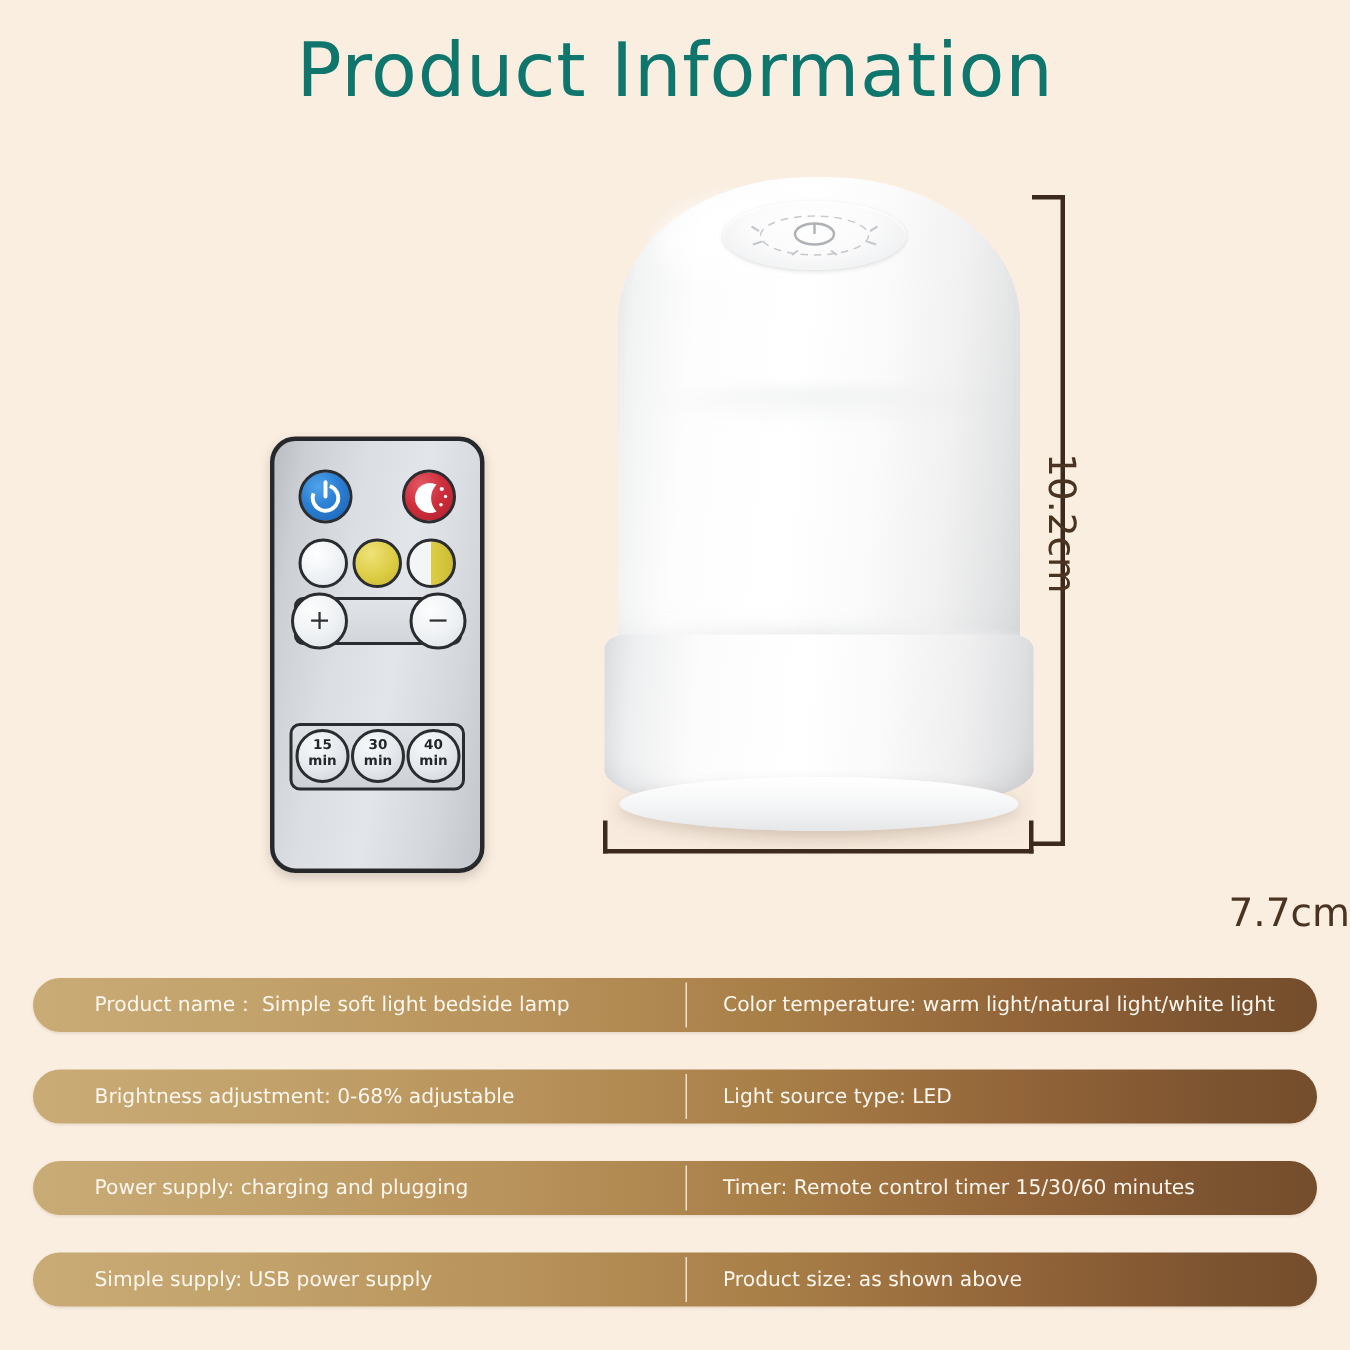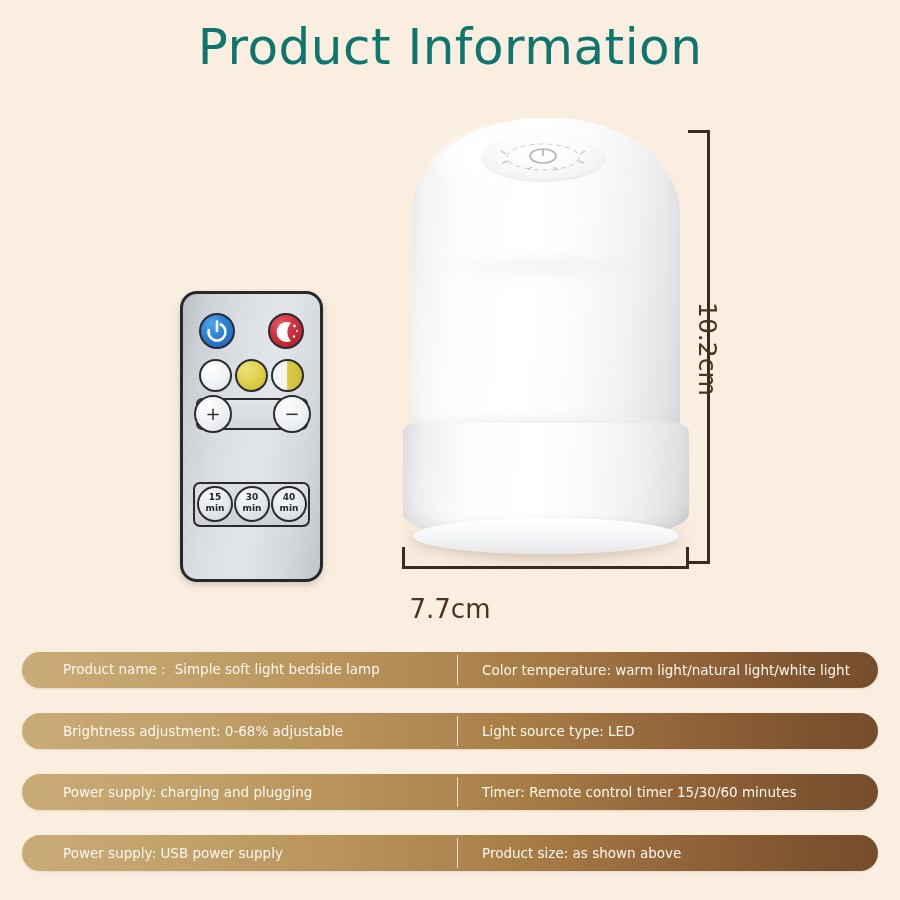--- a/index.html
+++ b/index.html
@@ -195,21 +195,21 @@
   #dim-height-label {
     left: 722px;
     top: 302px;
     transform: rotate(90deg);
     transform-origin: left top;
   }
   #dim-width-label {
     left: 0;
     top: 594px;
     width: 900px;
-    text-align: center;
+    text-align: right;
     font-size: 26px;
   }
 
   
   #remote {
     position: absolute;
     left: 180px;
     top: 291px;
     width: 143px;
     height: 291px;
@@ -459,20 +459,20 @@
       <div class="spec-cell spec-cell-right">Light source type: LED</div>
     </div>
 
     <div class="spec-row">
       <div class="spec-cell spec-cell-left">Power supply: charging and plugging</div>
       <div class="spec-divider"></div>
       <div class="spec-cell spec-cell-right">Timer: Remote control timer 15/30/60 minutes</div>
     </div>
 
     <div class="spec-row">
-      <div class="spec-cell spec-cell-left">Power supply: USB power supply</div>
+      <div class="spec-cell spec-cell-left">Simple supply: USB power supply</div>
       <div class="spec-divider"></div>
       <div class="spec-cell spec-cell-right">Product size: as shown above</div>
     </div>
 
   </div>
 
 </div>
 
 </body></html>

